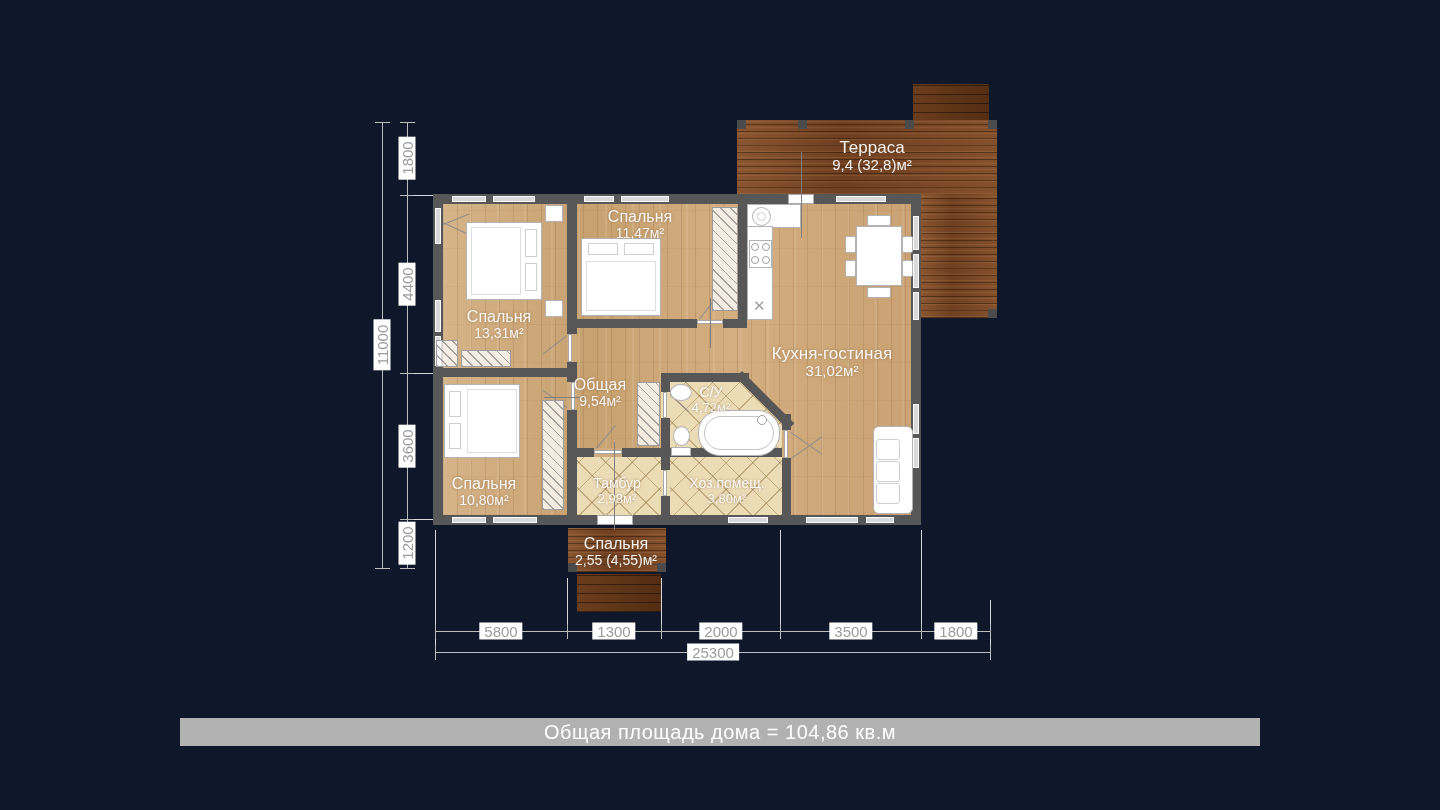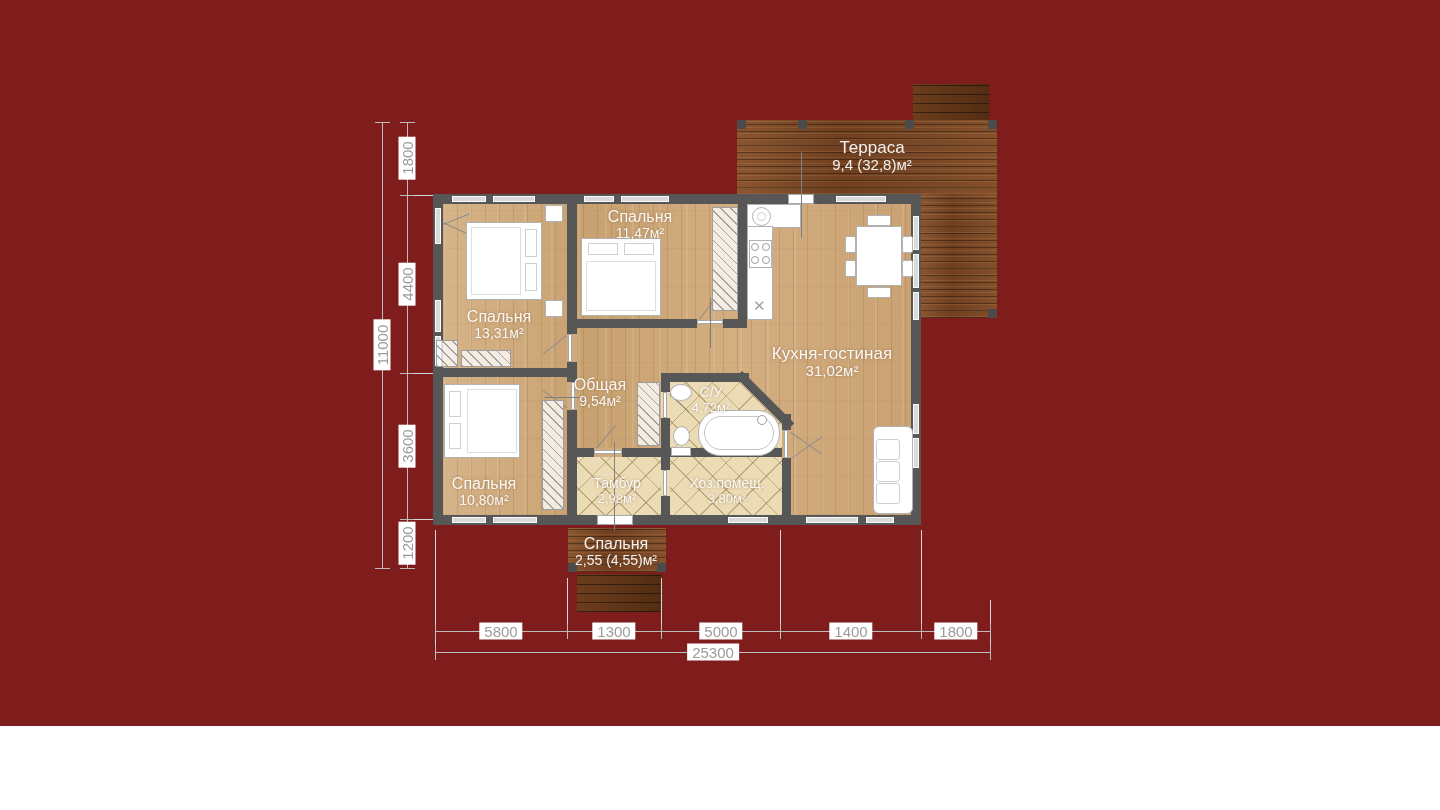--- a/index.html
+++ b/index.html
@@ -1,16 +1,16 @@
 <!DOCTYPE html>
 <html><head>
 <meta charset="utf-8">
 <style>
   html,body{margin:0;padding:0;background:#fff;}
-  .stage{position:relative;width:1440px;height:726px;background:#7f1d1d;overflow:hidden;
+  .stage{position:relative;width:1440px;height:810px;background:#0f172a;overflow:hidden;
          font-family:"Liberation Sans",sans-serif;}
   
   .wall{position:absolute;background:#575757;}
   
   .wood{position:absolute;background-color:#cfab7e;
     background-image:
       repeating-linear-gradient(90deg, rgba(120,80,40,0.18) 0 1px, rgba(0,0,0,0) 1px 14px),
       repeating-linear-gradient(90deg, rgba(255,255,255,0.10) 0 2px, rgba(0,0,0,0) 2px 27px),
       repeating-linear-gradient(0deg, rgba(120,80,40,0.06) 0 1px, rgba(0,0,0,0) 1px 38px),
       linear-gradient(90deg,#d6b489,#c8a170 30%,#d3ae80 62%,#caa273);}
@@ -289,19 +289,22 @@
   <div class="dline" style="left:435px;top:624px;width:1px;height:15px;"></div>
   <div class="dline" style="left:567px;top:624px;width:1px;height:15px;"></div>
   <div class="dline" style="left:661px;top:624px;width:1px;height:15px;"></div>
   <div class="dline" style="left:780px;top:624px;width:1px;height:15px;"></div>
   <div class="dline" style="left:921px;top:624px;width:1px;height:15px;"></div>
   <div class="dline" style="left:990px;top:624px;width:1px;height:15px;"></div>
   <div class="dline" style="left:435px;top:645px;width:1px;height:15px;"></div>
   <div class="dline" style="left:990px;top:645px;width:1px;height:15px;"></div>
   <div class="dim" style="left:501px;top:631px;">5800</div>
   <div class="dim" style="left:614px;top:631px;">1300</div>
-  <div class="dim" style="left:721px;top:631px;">5000</div>
-  <div class="dim" style="left:851px;top:631px;">1400</div>
+  <div class="dim" style="left:721px;top:631px;">2000</div>
+  <div class="dim" style="left:851px;top:631px;">3500</div>
   <div class="dim" style="left:956px;top:631px;">1800</div>
   <div class="dim" style="left:713px;top:652px;">25300</div>
 
+  <div class="footer-bar">
+    <span>Общая площадь дома = 104,86 кв.м</span>
+  </div>
 
 </div>
 
 </body></html>

